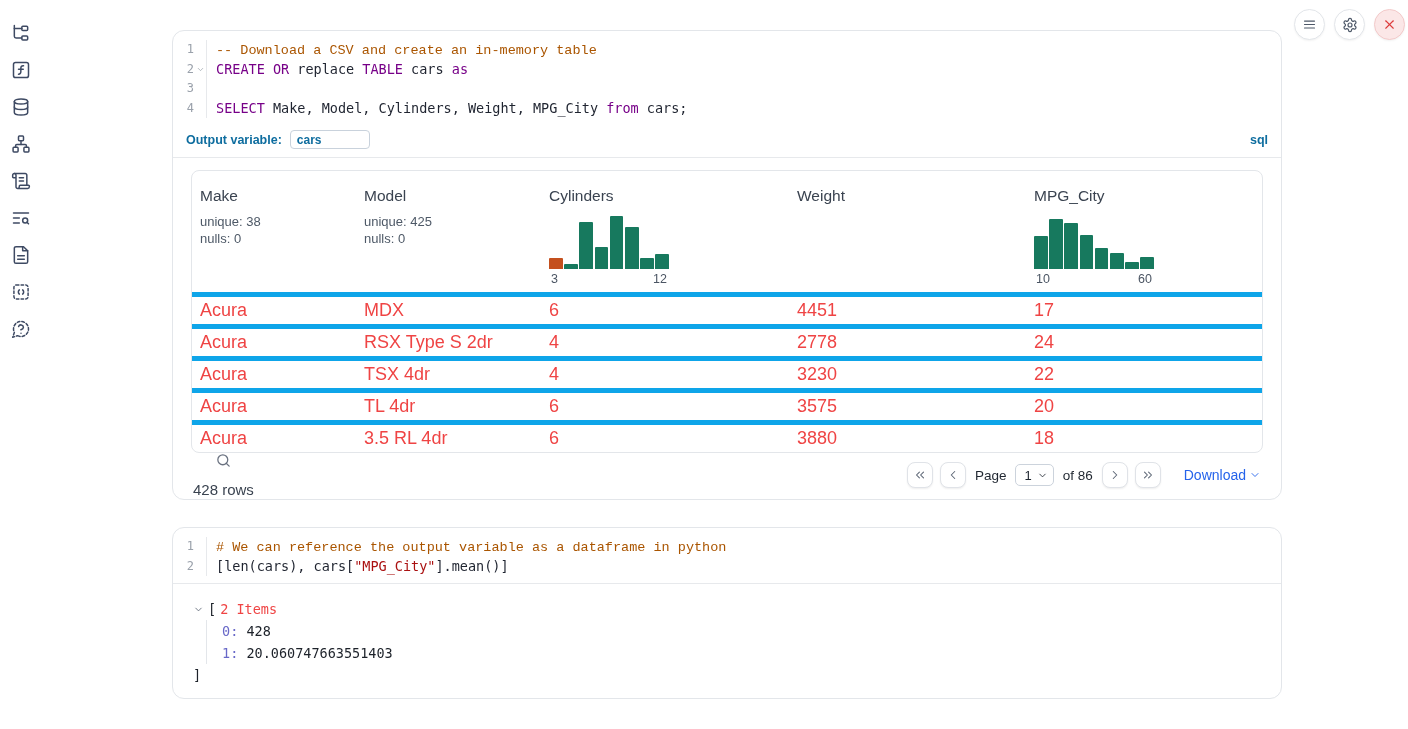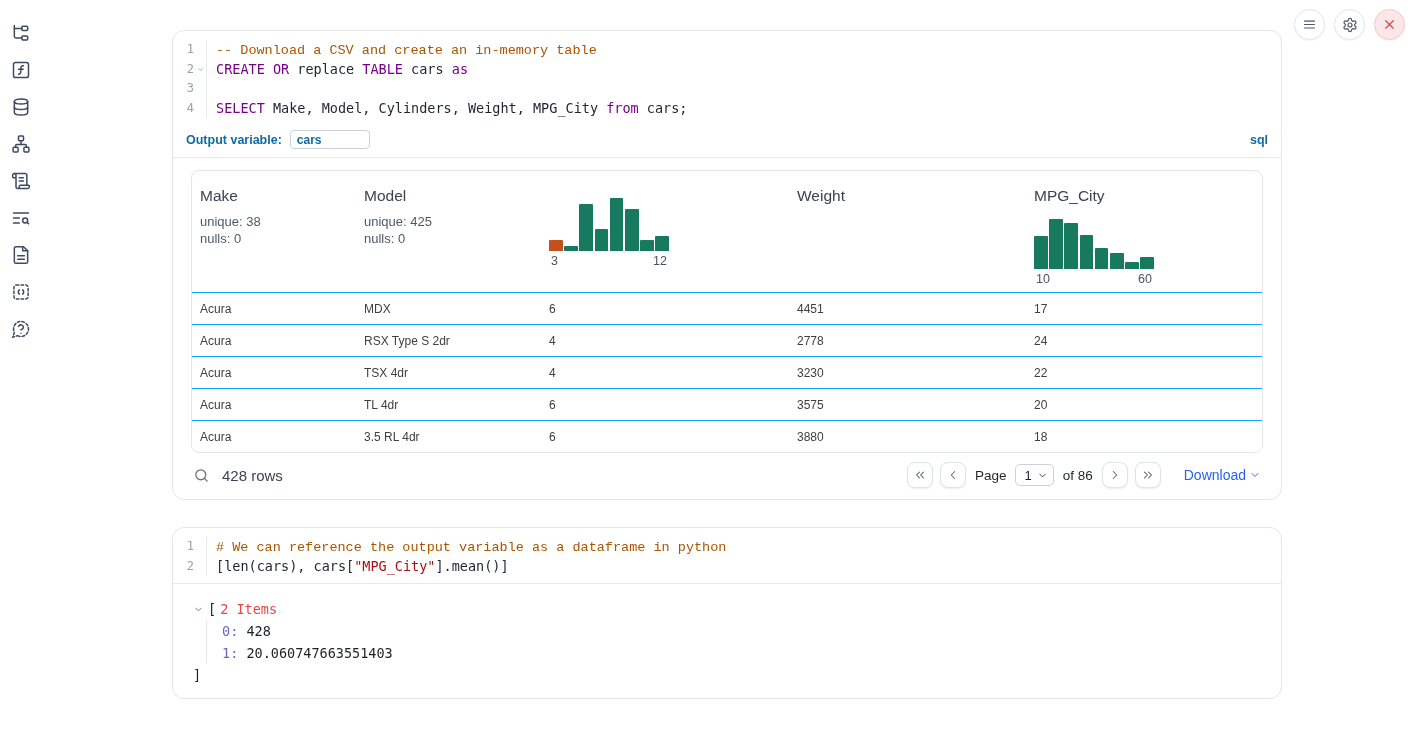--- a/index.html
+++ b/index.html
@@ -50,25 +50,25 @@
   
   .dtable { border:1px solid #e3e6ea; border-radius:8px; overflow:hidden; }
   .thead, .trow { display:grid; grid-template-columns:164px 185px 248px 237px 1fr; }
   .th { padding:16px 8px 6px; }
   .th-title { font-size:15.5px; color:#3a4350; }
   .th-stats { margin-top:9px; font-size:13px; color:#4e5967; line-height:16.5px; }
   .hist { margin-top:11px; width:120px; }
   .hist-bars { display:flex; align-items:flex-end; gap:1.5px; height:53px; }
   .hist-bar { flex:1; border-radius:1px 1px 0 0; }
   .hist-labels { display:flex; justify-content:space-between; font-size:12.5px; color:#4b5563; margin-top:3px; padding:0 2px; }
-  .trow { border-top:1px solid #0ea5e9; height:32px; align-items:center; font-size:12px; color:#404040; }
+  .trow { border-top:5px solid #0ea5e9; height:32px; align-items:center; font-size:18px; color:#ef4444; }
   .td { padding:0 8px; }
 
   .table-footer { display:flex; align-items:center; margin-top:8px; padding:0 2px; height:28px; }
-  .rowcount { display:flex; align-items:center; gap:12px; color:#3a4350; font-size:15px; }
+  .rowcount { display:flex; align-items:center; gap:12px; color:#3a4350; font-size:15px;flex-direction:column; }
   .rowcount .search-btn { background:none; border:none; padding:0; color:#6a7280; cursor:pointer; }
   .pager { margin-left:auto; display:flex; align-items:center; gap:7px; }
   .pbtn { width:26px; height:26px; border:1px solid #e0e3e8; border-radius:8px; background:#fff;
     box-shadow:0 1px 2px rgba(0,0,0,.07); display:flex; align-items:center; justify-content:center;
     color:#5a6473; cursor:pointer; padding:0; }
   .page-text { font-size:13.5px; color:#1f2630; margin:12px 2px; }
   .pselect { display:flex; align-items:center; gap:5px; border:1px solid #ccd3dc; border-radius:5px;
     height:22px; padding:0 5px 0 8px; font-size:13px; color:#1f2630; cursor:pointer; background:#fff; }
   .download { margin-left:16px; display:flex; align-items:center; gap:3px; color:#2563eb;
     font-size:14px; background:none; border:none; padding:0; cursor:pointer; }
@@ -234,20 +234,21 @@
               </div>
             </div>
             <div class="th">
               <div class="th-title">Model</div>
               <div class="th-stats">
                 <div>unique: 425</div>
                 <div>nulls: 0</div>
               </div>
             </div>
             <div class="th">
+              <div class="th-title">Cylinders</div>
               <div class="hist">
                 <div class="hist-bars">
                   <div class="hist-bar" style="height: 20%; background: rgb(196, 80, 30);"></div>
                   <div class="hist-bar" style="height: 10%; background: rgb(23, 121, 94);"></div>
                   <div class="hist-bar" style="height: 88%; background: rgb(23, 121, 94);"></div>
                   <div class="hist-bar" style="height: 42%; background: rgb(23, 121, 94);"></div>
                   <div class="hist-bar" style="height: 100%; background: rgb(23, 121, 94);"></div>
                   <div class="hist-bar" style="height: 80%; background: rgb(23, 121, 94);"></div>
                   <div class="hist-bar" style="height: 20%; background: rgb(23, 121, 94);"></div>
                   <div class="hist-bar" style="height: 28%; background: rgb(23, 121, 94);"></div>

